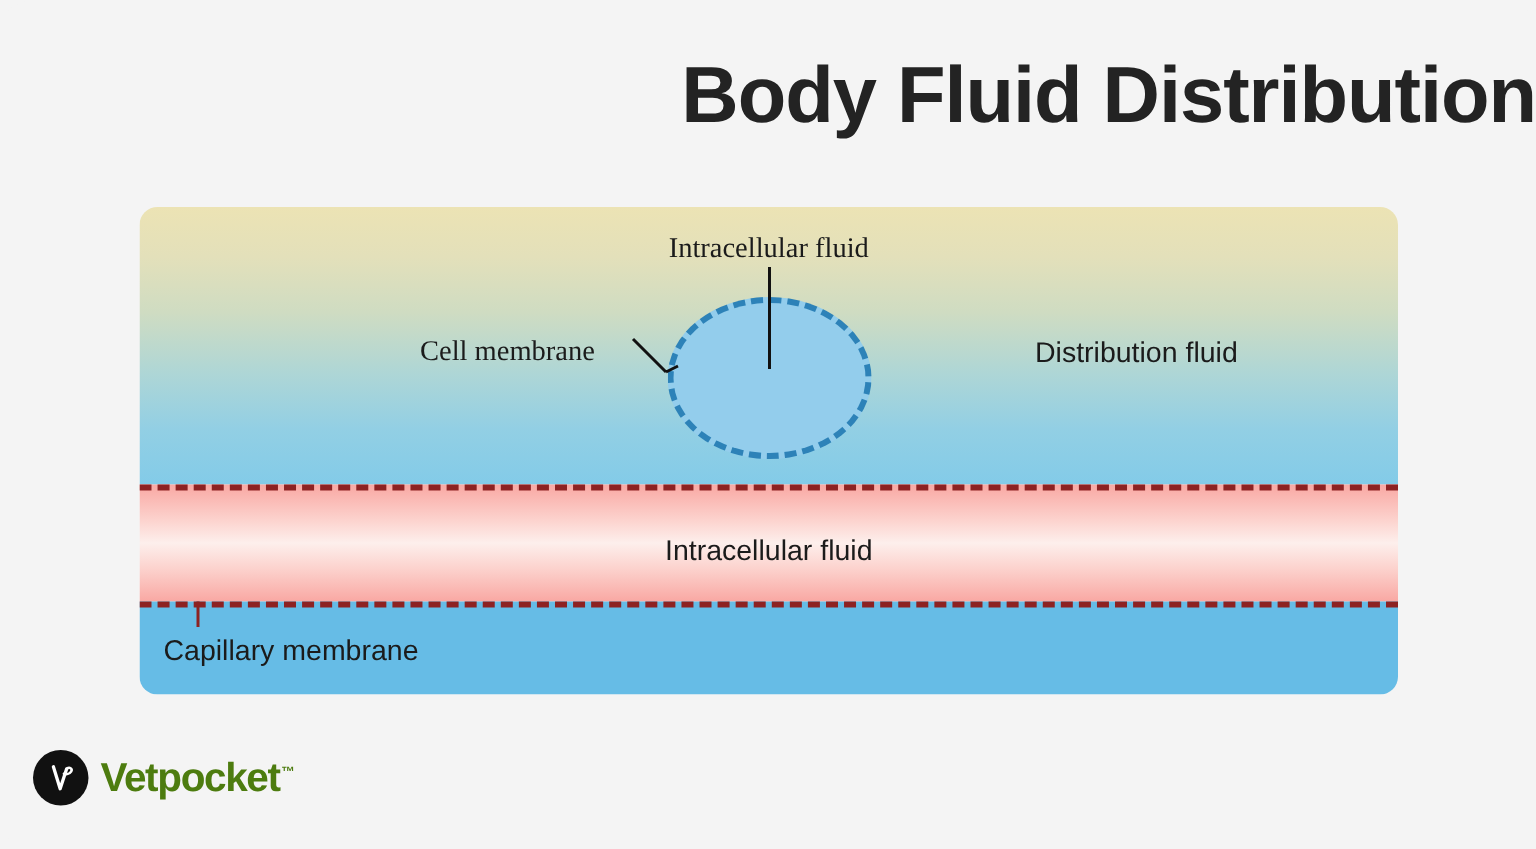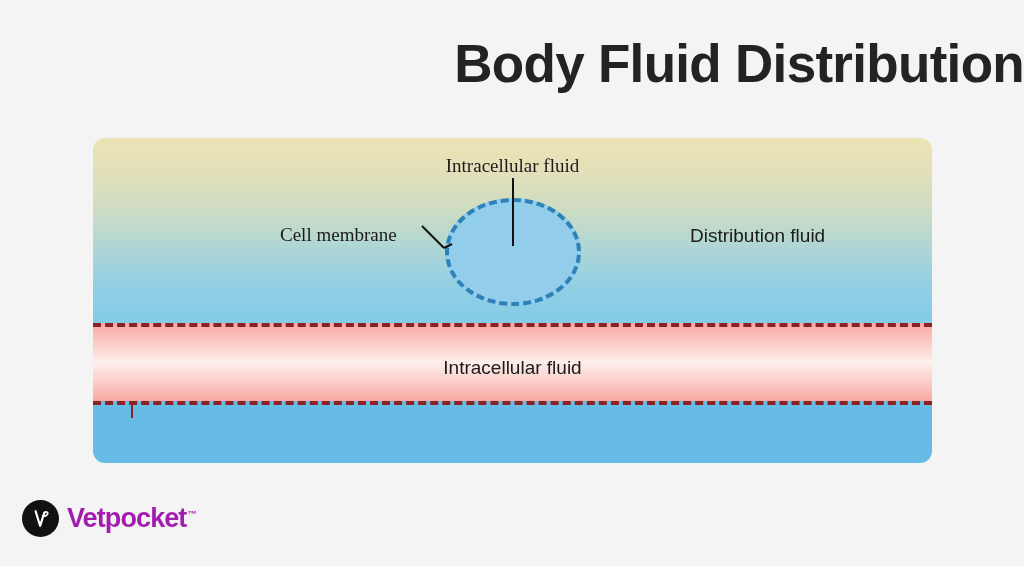--- a/index.html
+++ b/index.html
@@ -187,21 +187,21 @@
     border-radius: 50%;
     background: #111111;
     display: flex;
     align-items: center;
     justify-content: center;
     flex: none;
   }
   #brand-wordmark {
     font-size: 27px;
     font-weight: bold;
-    color: #a21caf;
+    color: #4d7c0f;
     letter-spacing: -0.9px;
     font-family: "Liberation Sans", sans-serif;
     position: relative;
   }
   #brand-tm {
     font-size: 9px;
     font-weight: bold;
     vertical-align: super;
     margin-left: 1px;
     letter-spacing: 0;
@@ -230,20 +230,21 @@
     <svg id="leader-cell-svg" viewBox="0 0 34 30">
       <path d="M0 0 L22 22 M22 22 L30 18" stroke="#111" stroke-width="2" fill="none"></path>
     </svg>
 
     <div id="leader-capillary"></div>
 
     <div class="diagram-label" id="label-icf">Intracellular fluid</div>
     <div class="diagram-label" id="label-cell-membrane">Cell membrane</div>
     <div class="diagram-label" id="label-interstitial">Distribution fluid</div>
     <div class="diagram-label" id="label-intravascular">Intracellular fluid</div>
+    <div class="diagram-label" id="label-capillary">Capillary membrane</div>
 
   </div>
 
   <div id="brand">
     <div id="brand-mark">
       <svg width="26" height="26" viewBox="0 0 26 26" aria-hidden="true">
         <path d="M7.6 5.2 L12.1 19.8 L16.4 6.6" stroke="#ffffff" stroke-width="2.2" fill="none" stroke-linecap="round" stroke-linejoin="round"></path>
         <path d="M16.4 6.6 C18.4 5.0 20.6 6.4 19.4 8.4 C18.4 10.0 16.2 10.4 14.6 9.8" stroke="#ffffff" stroke-width="1.7" fill="none" stroke-linecap="round"></path>
       </svg>
     </div>

